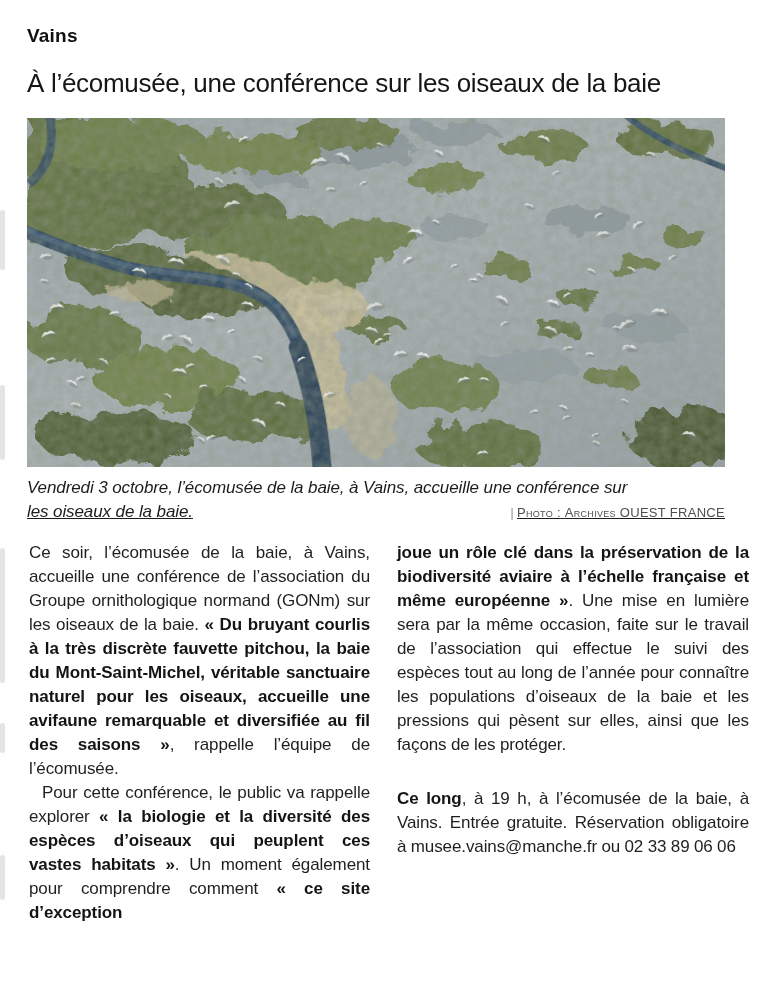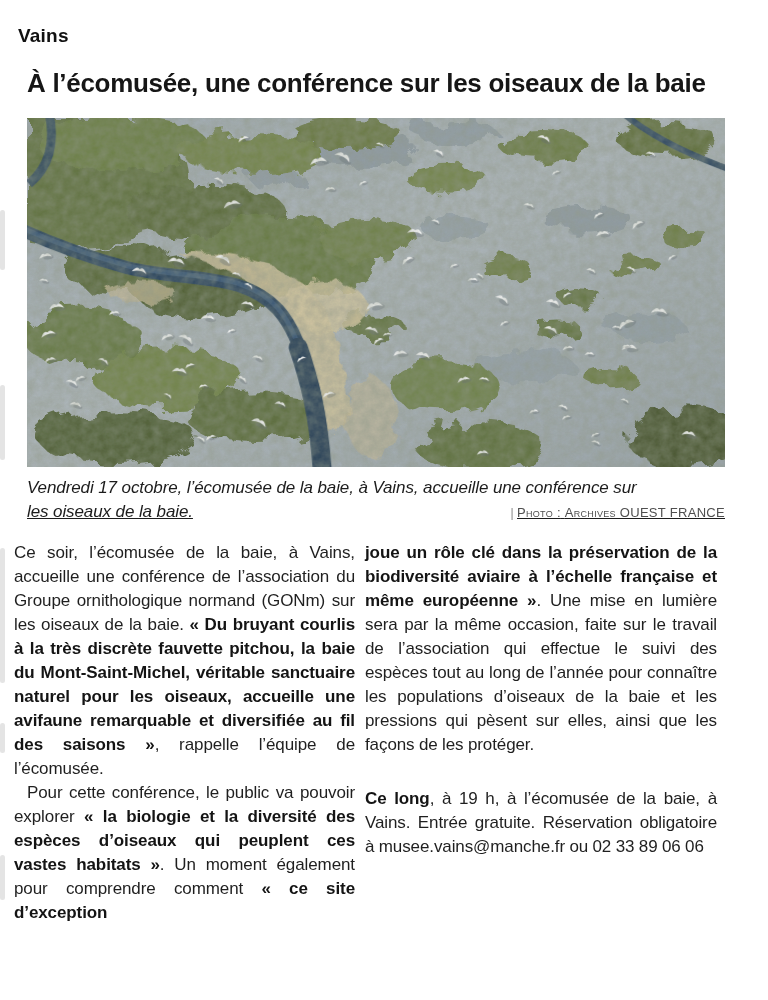--- a/index.html
+++ b/index.html
@@ -3,26 +3,26 @@
 <meta charset="utf-8">
 <style>
   html, body { margin:0; padding:0; }
   body {
     width:768px; height:1000px; background:#ffffff; position:relative;
     font-family:"Liberation Sans", sans-serif; color:#1f1f1f; overflow:hidden;
   }
   .artifact { position:absolute; left:0; width:5px; background:#c9c9c9; opacity:.5; border-radius:3px; }
 
   .kicker {
-    position:absolute; left:18px; top:25px;
+    position:absolute; left:27px; top:25px;
     font-size:19px; font-weight:700; letter-spacing:.2px; color:#111;
   }
   .headline {
     position:absolute; left:27px; top:68px; margin:0;
-    font-size:26px; font-weight:700; letter-spacing:-0.3px; color:#161616;
+    font-size:26px; font-weight:400; letter-spacing:-0.3px; color:#161616;
     white-space:nowrap;
   }
   figure.photo {
     position:absolute; left:27px; top:118px; width:698px; height:349px;
     margin:0; overflow:hidden; background:#a6b0b6;
   }
   figure.photo svg { display:block; width:698px; height:349px;
     filter: blur(.4px) saturate(.9) brightness(1.02); }
 
   .caption {
@@ -33,22 +33,22 @@
   .cap-line1 { white-space:nowrap; }
   .cap-line2 { display:flex; justify-content:space-between; align-items:baseline;text-decoration:underline; }
   .credit {
     font-style:normal; font-size:13px; color:#4f4f4f; letter-spacing:.3px;
     white-space:nowrap;
   }
   .credit .sep { color:#8a8a8a; padding-right:3px; font-size:12px; }
   .credit .sc { font-variant:small-caps; }
 
   .columns {
-    position:absolute; left:14px; top:541px; width:720px;
-    display:grid; grid-template-columns:341px 352px; column-gap:10px;
+    position:absolute; left:29px; top:541px; width:720px;
+    display:grid; grid-template-columns:341px 352px; column-gap:27px;
   }
   .columns p {
     margin:0; font-size:17px; line-height:24px; text-align:justify;
     letter-spacing:-0.1px; color:#1f1f1f;
     hyphens:auto; -webkit-hyphens:auto; word-spacing:-0.2px;
   }
   .columns p b { font-weight:700; color:#141414; }
   p.indent { text-indent:13px; }
   p.standalone { margin-top:30px !important; }
 </style>
@@ -236,29 +236,29 @@
         <use href="#bird" transform="translate(20.9,215.8) rotate(-16.8) scale(1.25)"></use>
         <use href="#bird" transform="translate(184.0,319.8) rotate(-21.1) scale(0.92)"></use>
       </g>
 
     <rect x="0" y="0" width="700" height="350" filter="url(#mottle)" opacity="0.5"></rect>
     <rect x="0" y="0" width="700" height="350" filter="url(#grain)" opacity="0.16"></rect>
   </svg>
 </figure>
 
 <figcaption class="caption">
-  <div class="cap-line1">Vendredi 17 octobre, l’écomusée de la baie, à Vains, accueille une conférence sur</div>
+  <div class="cap-line1">Vendredi 3 octobre, l’écomusée de la baie, à Vains, accueille une conférence sur</div>
   <div class="cap-line2">
     <span>les oiseaux de la baie.</span>
     <span class="credit"><span class="sep">|</span><span class="sc">Photo :</span>&nbsp;<span class="sc">Archives OUEST FRANCE</span></span>
   </div>
 </figcaption>
 
 <div class="columns">
   <div class="col">
     <p><span>Ce soir, l’écomusée de la baie, à Vains, accueille une conférence de l’association du Groupe ornithologique normand (GONm) sur les oiseaux de la baie. </span><b>«&nbsp;Du bruyant courlis à la très discrète fauvette pitchou, la baie du Mont-Saint-Michel, véritable sanctuaire naturel pour les oiseaux, accueille une avifaune remarquable et diversifiée au fil des saisons&nbsp;»</b><span>, rappelle l’équipe de l’écomusée.</span></p>
-    <p class="indent"><span>Pour cette conférence, le public va pouvoir explorer </span><b>«&nbsp;la biologie et la diversité des espèces d’oiseaux qui peuplent ces vastes habitats&nbsp;»</b><span>. Un moment également pour comprendre comment </span><b>«&nbsp;ce site d’exception</b></p>
+    <p class="indent"><span>Pour cette conférence, le public va rappelle explorer </span><b>«&nbsp;la biologie et la diversité des espèces d’oiseaux qui peuplent ces vastes habitats&nbsp;»</b><span>. Un moment également pour comprendre comment </span><b>«&nbsp;ce site d’exception</b></p>
   </div>
   <div class="col">
     <p><b>joue un rôle clé dans la préservation de la biodiversité aviaire à l’échelle française et même européenne&nbsp;»</b><span>. Une mise en lumière sera par la même occasion, faite sur le travail de l’association qui effectue le suivi des espèces tout au long de l’année pour connaître les populations d’oiseaux de la baie et les pressions qui pèsent sur elles, ainsi que les façons de les protéger.</span></p>
     <p class="standalone"><b>Ce long</b><span>, à 19 h, à l’écomusée de la baie, à Vains. Entrée gratuite. Réservation obligatoire à musee.vains@manche.fr ou 02 33 89 06 06</span></p>
   </div>
 </div>
 
 </body></html>

